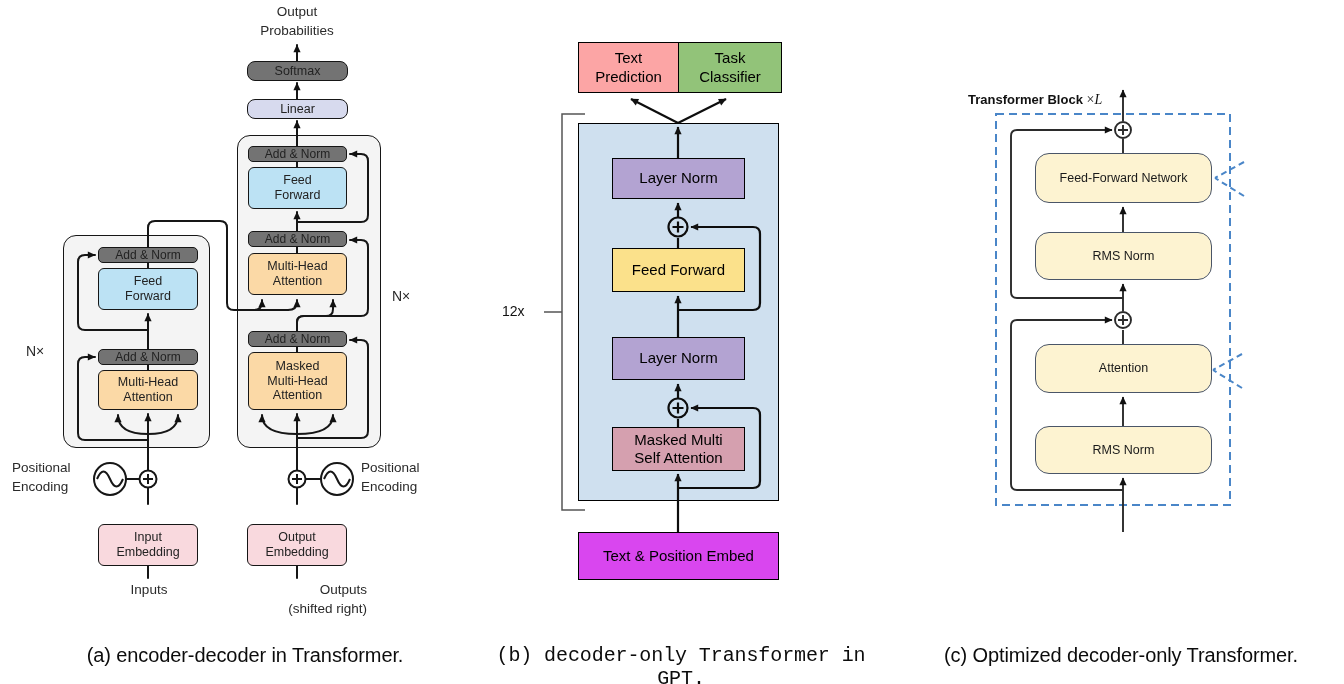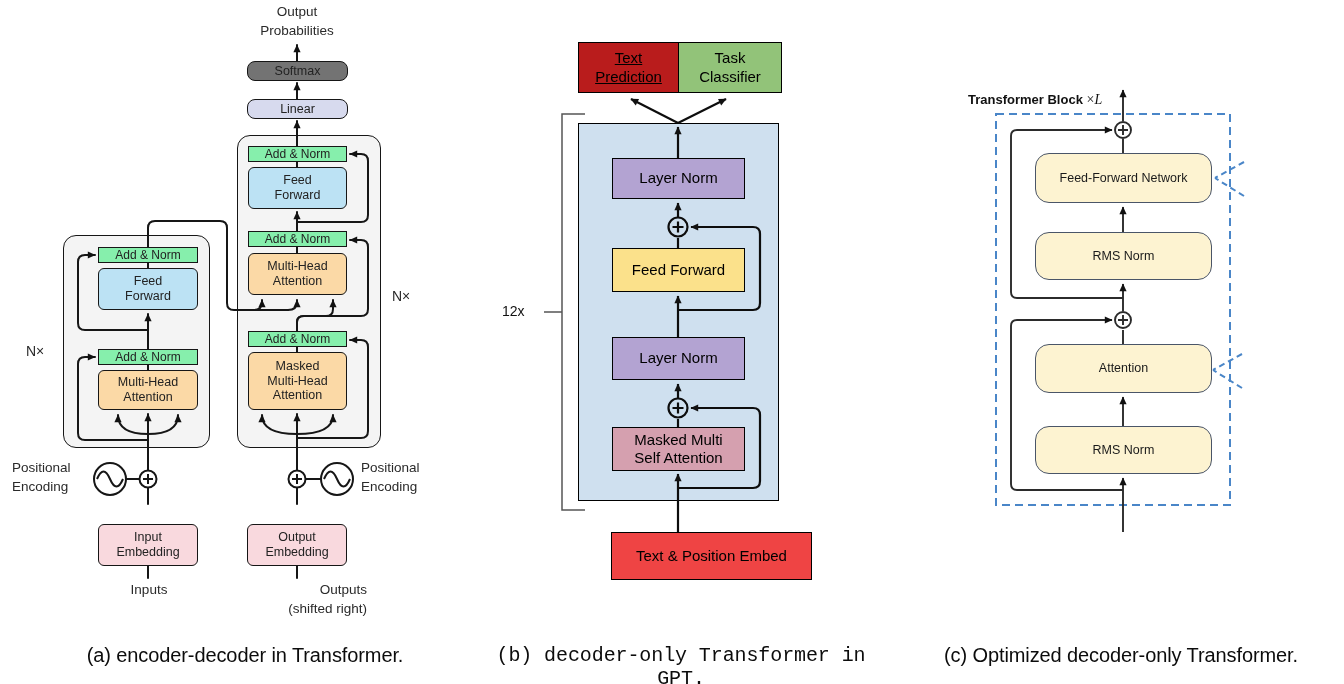--- a/index.html
+++ b/index.html
@@ -4,37 +4,37 @@
 <style>
   html,body{margin:0;padding:0;background:#fff;}
   #fig{position:relative;width:1344px;height:684px;background:#fff;overflow:hidden;
        font-family:"Liberation Sans",sans-serif;}
   #wires{position:absolute;left:0;top:0;z-index:5;}
   .box{position:absolute;box-sizing:border-box;display:flex;align-items:center;justify-content:center;
        text-align:center;white-space:pre-line;z-index:10;}
   .lbl{position:absolute;white-space:pre-line;z-index:10;color:#2a2a2a;}
   
   .pa{font-size:12.5px;line-height:1.18;color:#222;border:1.8px solid #161616;border-radius:6px;}
-  .pa.thin{font-size:12px;border-radius:0;background:#86efac;}
+  .pa.thin{font-size:12px;border-radius:5px;background:#737373;}
   .pa.blockbg{background:#f4f4f4;border-radius:13px;z-index:2;}
   .pa.ff{background:#bce2f4;}
   .pa.mha{background:#fbd9a6;}
   .pa.emb{background:#f9d9de;margin-top:20px;}
   .pa.softmax{background:#737373;border-radius:8px;}
   .pa.linear{background:#d7daee;border-radius:8px;}
   .lbl.pa-t{font-size:13.5px;line-height:1.38;}
   
   .pb{font-size:15px;line-height:1.22;color:#000;border:1.9px solid #000;border-radius:0;}
-  .pb.green1{background:#b91c1c;text-decoration:underline;}
+  .pb.green1{background:#fca5a5;}
   .pb.green2{background:#92c379;}
   .pb.bluebg{background:#cfe0ef;z-index:2;}
   .pb.purple{background:#b3a3d2;}
   .pb.yellow{background:#fbe18b;}
   .pb.rose{background:#d5a0af;}
-  .pb.orange{background:#ef4444;margin-left:33px;}
+  .pb.orange{background:#d946ef;}
   
   .pc{font-size:12.5px;line-height:1.2;color:#1a1a1a;border:1.6px solid #4a5568;
       border-radius:14px;background:#fdf3d1;}
   .pc-title{position:absolute;left:968px;top:92px;font-size:13px;color:#111;z-index:10;}
   .pc-title b{font-weight:bold;}
   .pc-title .mathl{font-family:"Liberation Serif",serif;font-style:italic;font-size:14px;}
   .caption{position:absolute;top:644px;font-size:20px;color:#0c0c0c;text-align:center;
            letter-spacing:-0.1px;z-index:10;}
 </style>
 </head>

